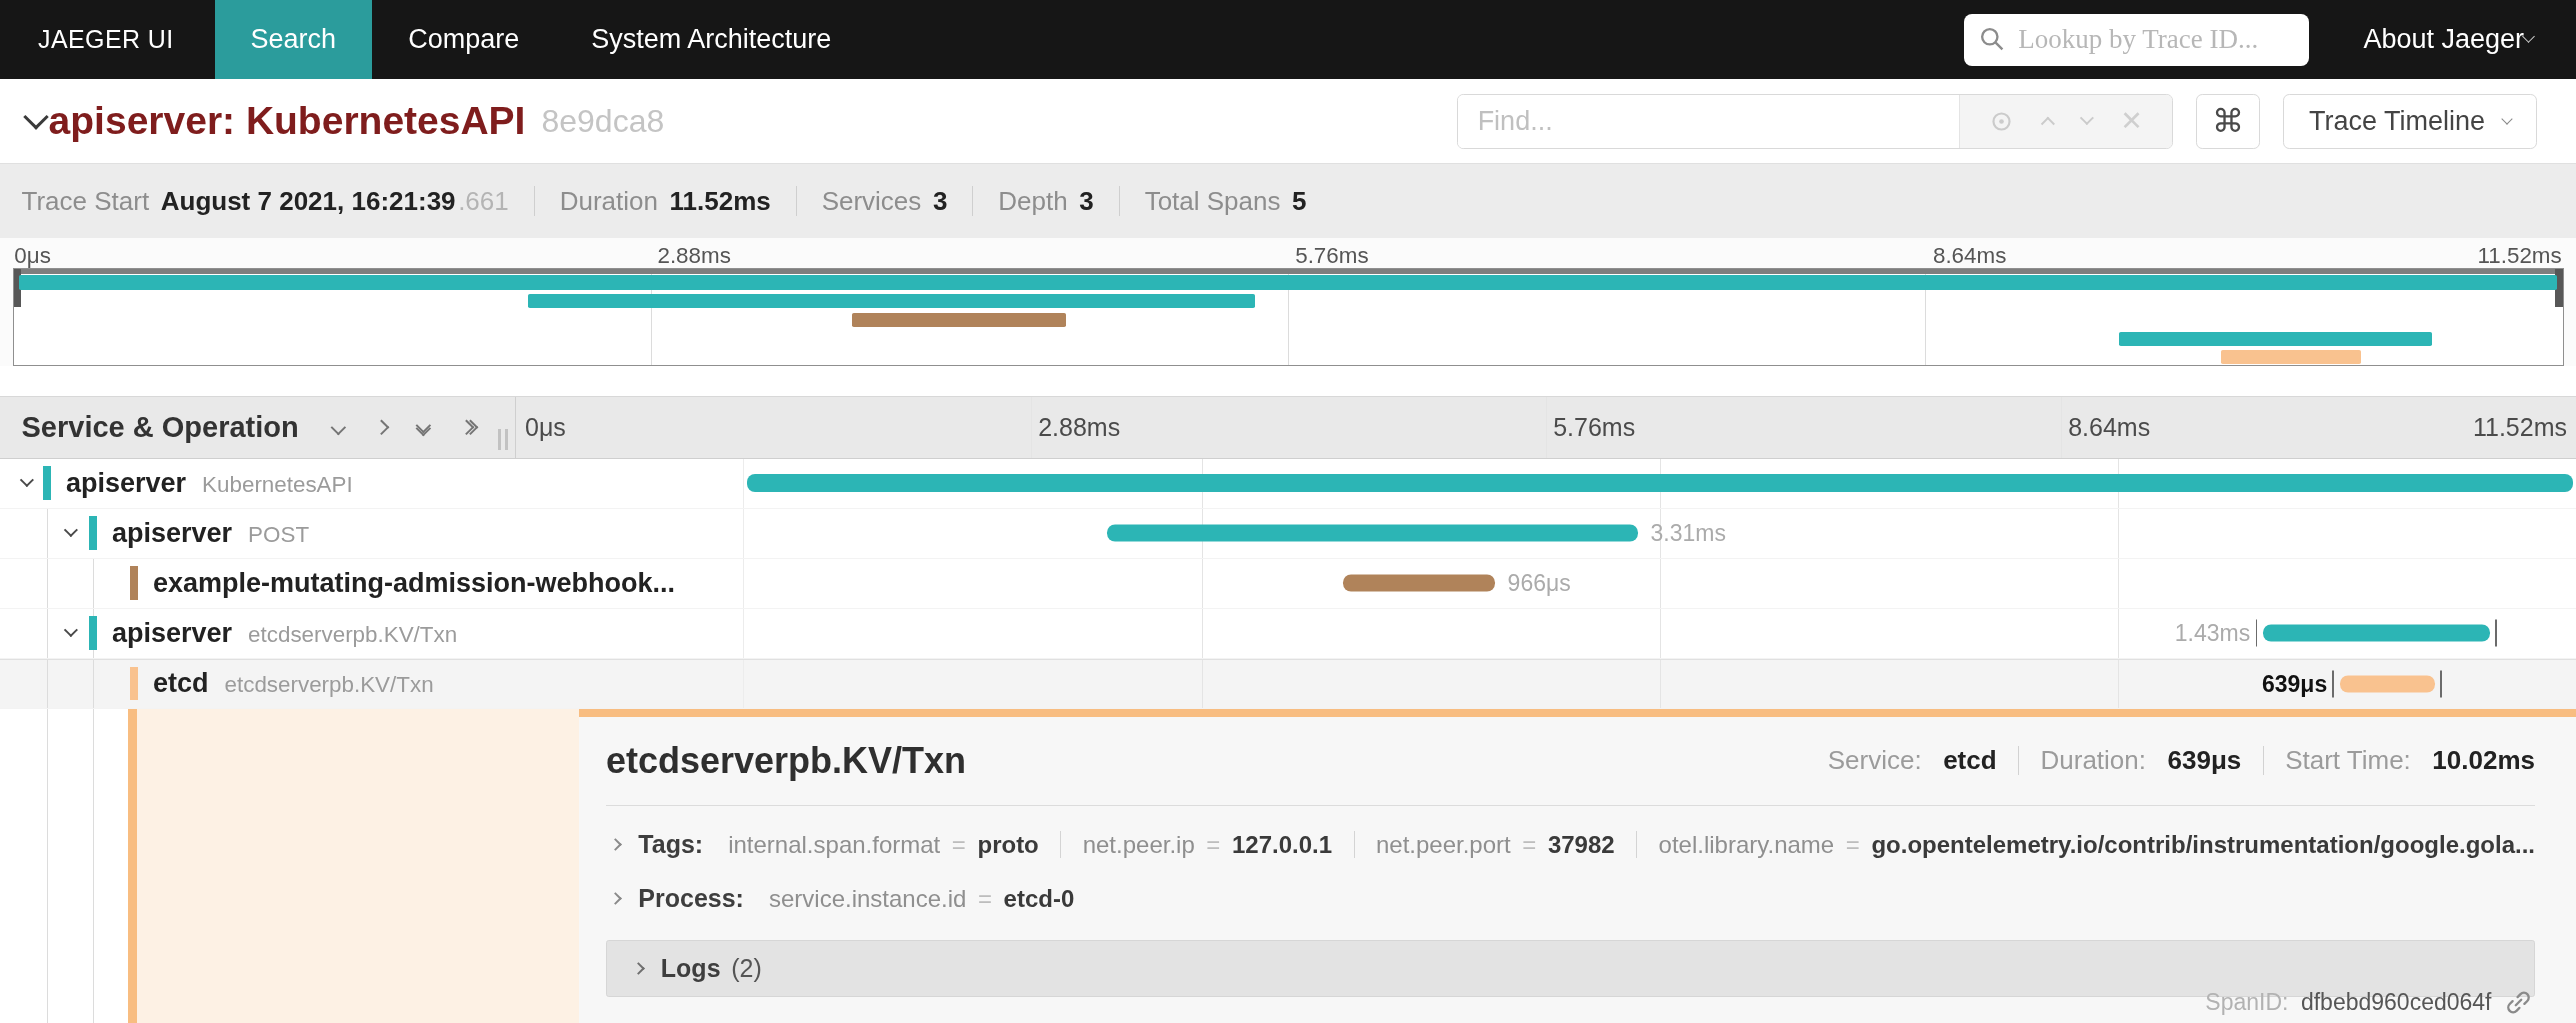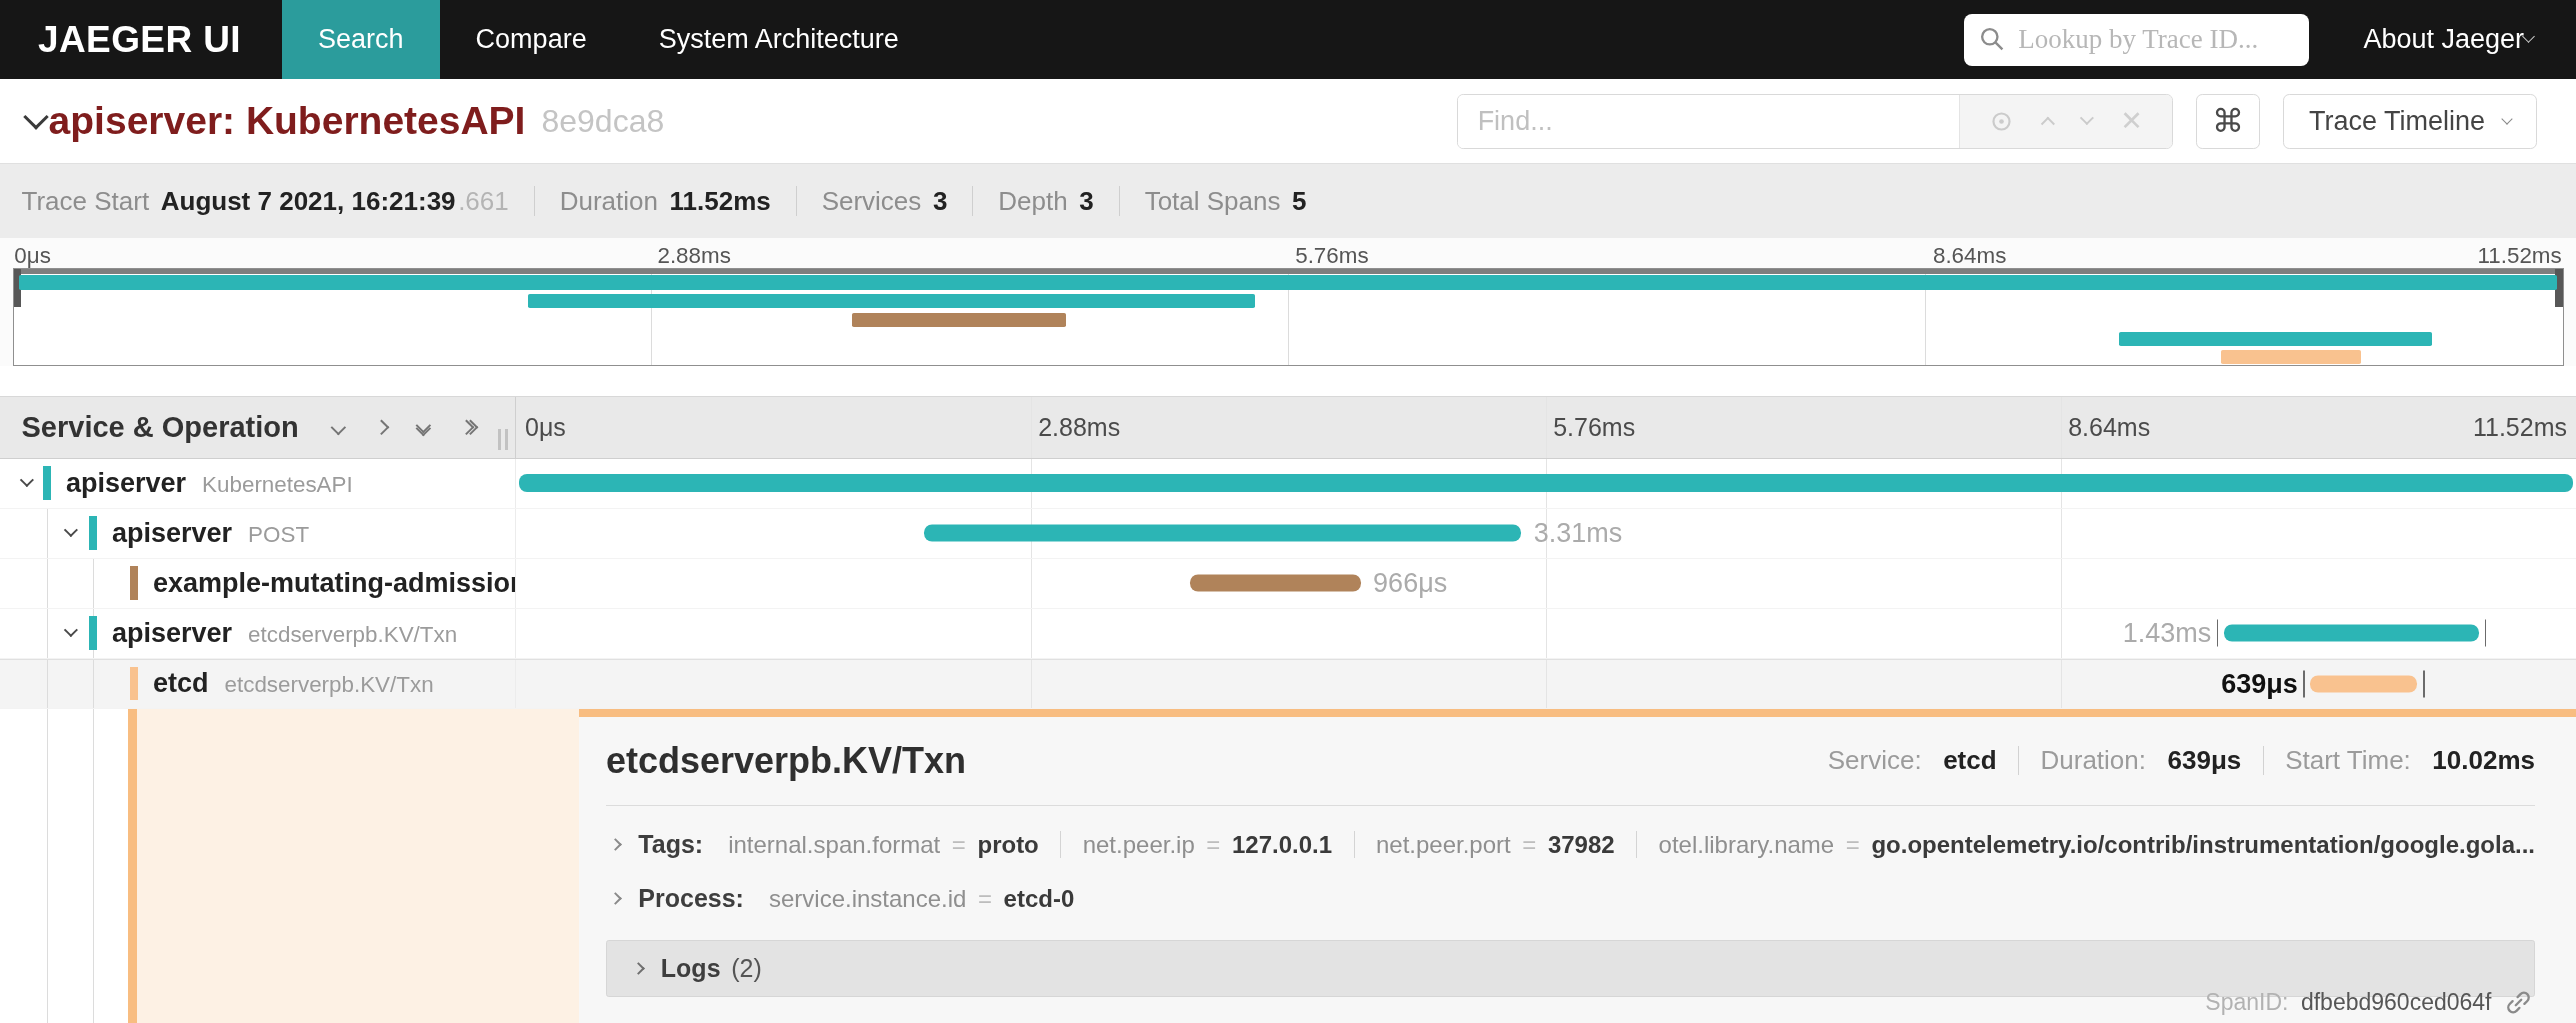--- a/index.html
+++ b/index.html
@@ -12,21 +12,21 @@
   .chev.down  { transform: rotate(45deg); }
   .chev.right { transform: rotate(-45deg); }
   .chev.up    { transform: rotate(-135deg); }
   .dblv { display:flex; flex-direction:column; align-items:center; }
   .dblv .chev + .chev { margin-top:-8px; }
   .dblh { display:flex; align-items:center; }
   .dblh .chev + .chev { margin-left:-6.3px; }
 
   
   .nav { height:79px; background:#161616; display:flex; align-items:center; color:#fff; }
-  .brand { font-size:37px; font-weight:700; padding:0 41px 0 38px; letter-spacing:0.4px; }
+  .brand { font-size:25px; font-weight:400; padding:0 41px 0 38px; letter-spacing:0.4px; }
   .tabs { display:flex; height:100%; }
   .tab { display:flex; align-items:center; padding:0 36px; font-size:27px; color:#fff; cursor:pointer; }
   .tab.active { background:#2b9c9c; }
   .nav-right { margin-left:auto; display:flex; align-items:center; gap:54px; padding-right:43px; }
   .lookup { width:345px; height:52px; background:#fff; border-radius:8px; display:flex;
     align-items:center; padding:0 14.3px; gap:12.5px; }
   .lookup input { flex:1; min-width:0; border:none; outline:none; font-size:27px; color:#333; background:transparent;font-family:Liberation Serif, serif; }
   .lookup input::placeholder { color:#b7b7b7; }
   .about { display:flex; align-items:center; font-size:27px; cursor:pointer; }
   .about .chev { width:9px; height:9px; border-width:1.8px; color:#cfcfcf; margin-top:-5.4px; }
@@ -88,40 +88,40 @@
   .tlh-right { flex:1; position:relative; font-size:25px; color:#4b4b4b; }
   .tlh-right span { position:absolute; top:50%; transform:translateY(-50%); }
   .tk0 { left:9px; } .tk1 { left:calc(25% + 7.2px); } .tk2 { left:calc(50% + 7.2px); }
   .tk3 { left:calc(75% + 7.2px); } .tk4 { right:9px; }
   .grid-v { position:absolute; top:0; bottom:0; width:0.9px; background:#e4e4e4; }
   .gv25 { left:25%; } .gv50 { left:50%; } .gv75 { left:75%; }
 
   
   .row { height:50px; display:flex; position:relative; border-bottom:0.9px solid #f3f3f3; }
   .row.selected { background:#f4f4f4; border-top:0.9px solid #e0e0e0; }
-  .row-left { width:516px; position:relative; display:flex; align-items:center; border-right:0.9px solid #ececec; }
+  .row-left { width:744px; position:relative; display:flex; align-items:center; border-right:0.9px solid #ececec; }
   .row-right { flex:1; position:relative; }
   .guide { position:absolute; top:0; bottom:0; width:0.9px; background:#dcdcdc; }
   .g1 { left:47px; } .g2 { left:93px; }
   .svc-chev { position:absolute; top:50%; margin-top:-8px; width:9.8px; height:9.8px;
     border-width:2.2px; color:#4a4a4a; cursor:pointer; }
   .row.d0 .svc-chev { left:21.5px; }
   .row.d1 .svc-chev { left:66px; }
   .svc-color { position:absolute; top:7.2px; bottom:7.2px; width:8px; }
   .row.d0 .svc-color { left:43px; }
   .row.d1 .svc-color { left:89px; }
   .row.d2 .svc-color { left:130px; }
   .svc-text { display:flex; align-items:baseline; gap:16px; white-space:nowrap; overflow:hidden; }
   .row.d0 .svc-text { padding-left:66px; }
   .row.d1 .svc-text { padding-left:112px; }
   .row.d2 .svc-text { padding-left:153px; }
   .svc-name { font-size:27px; font-weight:600; color:#222; }
   .svc-op { font-size:22.4px; color:#9b9b9b; }
   .tl-bar { position:absolute; top:50%; transform:translateY(-50%); height:17px; border-radius:8px; cursor:pointer; }
-  .tl-label { position:absolute; top:50%; transform:translateY(-50%); font-size:27px; color:#ababab; white-space:nowrap; }
+  .tl-label { position:absolute; top:50%; transform:translateY(-50%); font-size:23px; color:#ababab; white-space:nowrap; }
   .row.selected .tl-label { color:#111; font-weight:600; }
   .tick { position:absolute; top:50%; transform:translateY(-50%); width:1.8px; height:27px; background:#6b6b6b; }
 
   
   .detail { height:319px; display:flex; }
   .detail-left { width:646px; position:relative; background:#fff; }
   .d-accent-bar { position:absolute; top:0; bottom:0; left:128px; width:9px; background:#f8bd81; }
   .d-fill { position:absolute; top:0; bottom:0; left:137px; right:0; background:#fdf1e4; }
   .detail-right { flex:1; background:#f7f7f7; border-top:8px solid #f8bd81;
     padding:23px 41px 14.3px 27px; position:relative; }

